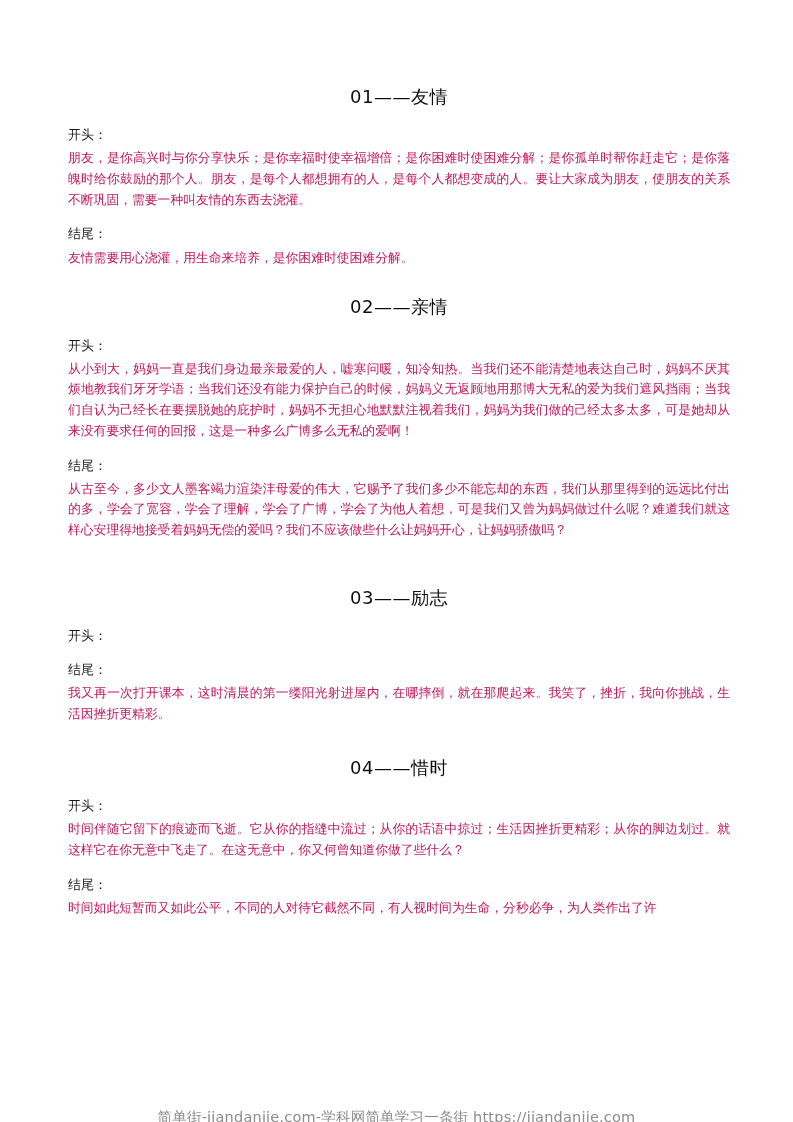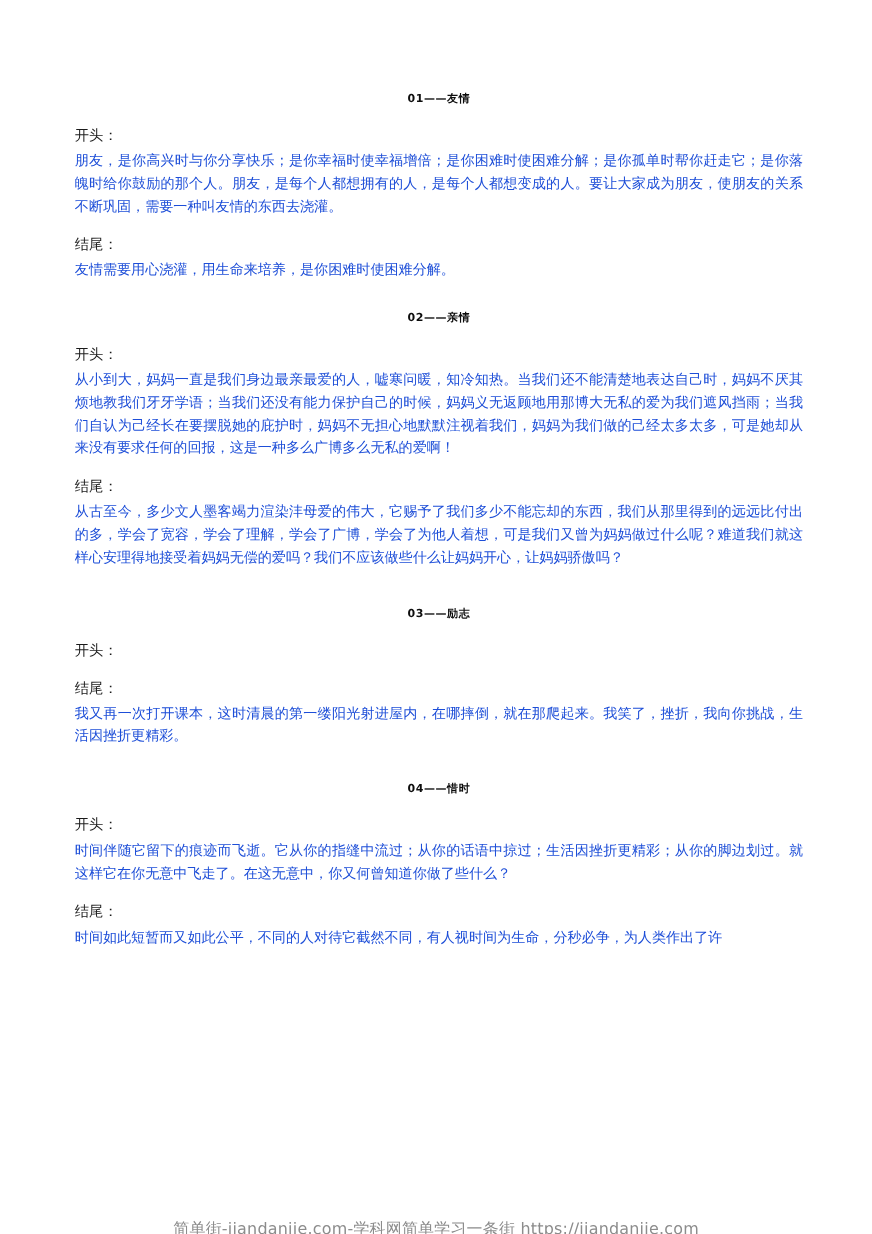--- a/index.html
+++ b/index.html
@@ -24,46 +24,46 @@
     position: absolute;
     left: 68px;
     top: 84px;
     width: 662px;
   }
   .section {
     margin: 0 0 0 0;
   }
   .section-heading {
     text-align: center;
-    font-weight: bold;
-    font-size: 10px;
+    font-weight: normal;
+    font-size: 18px;
     letter-spacing: 0.5px;
     color: #0d0d0d;
     margin: 0 0 16px 0;
     line-height: 1.4;
   }
   .block {
     margin: 0 0 14px 0;
   }
   .block-label {
     font-size: 13px;
     line-height: 1.55;
     color: #1a1a1a;
     margin: 0 0 3px 0;
   }
   .block-text {
     font-size: 12.8px;
     line-height: 1.62;
-    color: #1d4ed8;
+    color: #be185d;
     text-align: justify;
     text-justify: inter-ideograph;
     margin: 0;
   }
   .sec2 { margin-top: 26px; }
-  .sec3 { margin-top: 34px; }
+  .sec3 { margin-top: 44px; }
   .sec4 { margin-top: 30px; }
   .footer {
     position: absolute;
     left: 0;
     right: 0;
     top: 1108px;
     text-align: center;
     font-size: 14.5px;
     color: #8c8c8c;
     letter-spacing: 0.2px;

